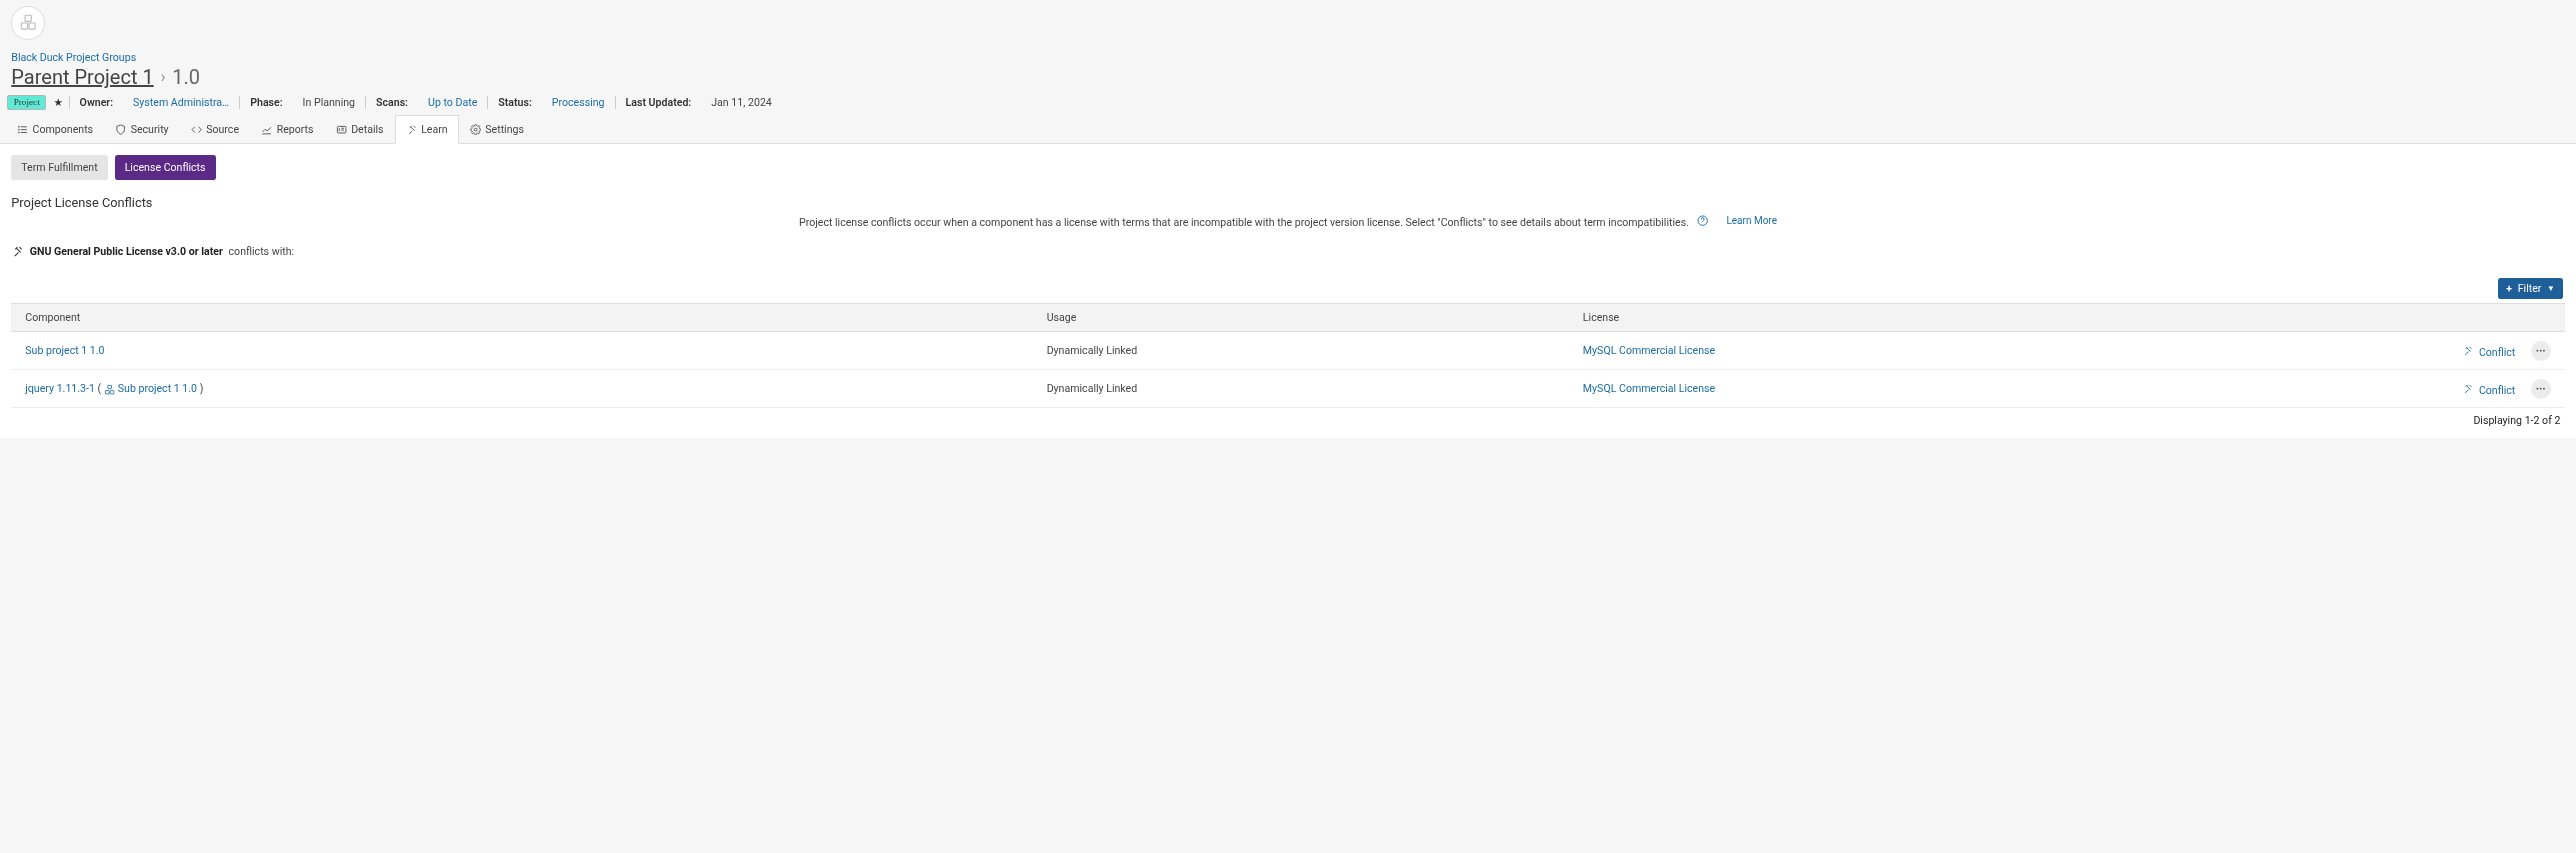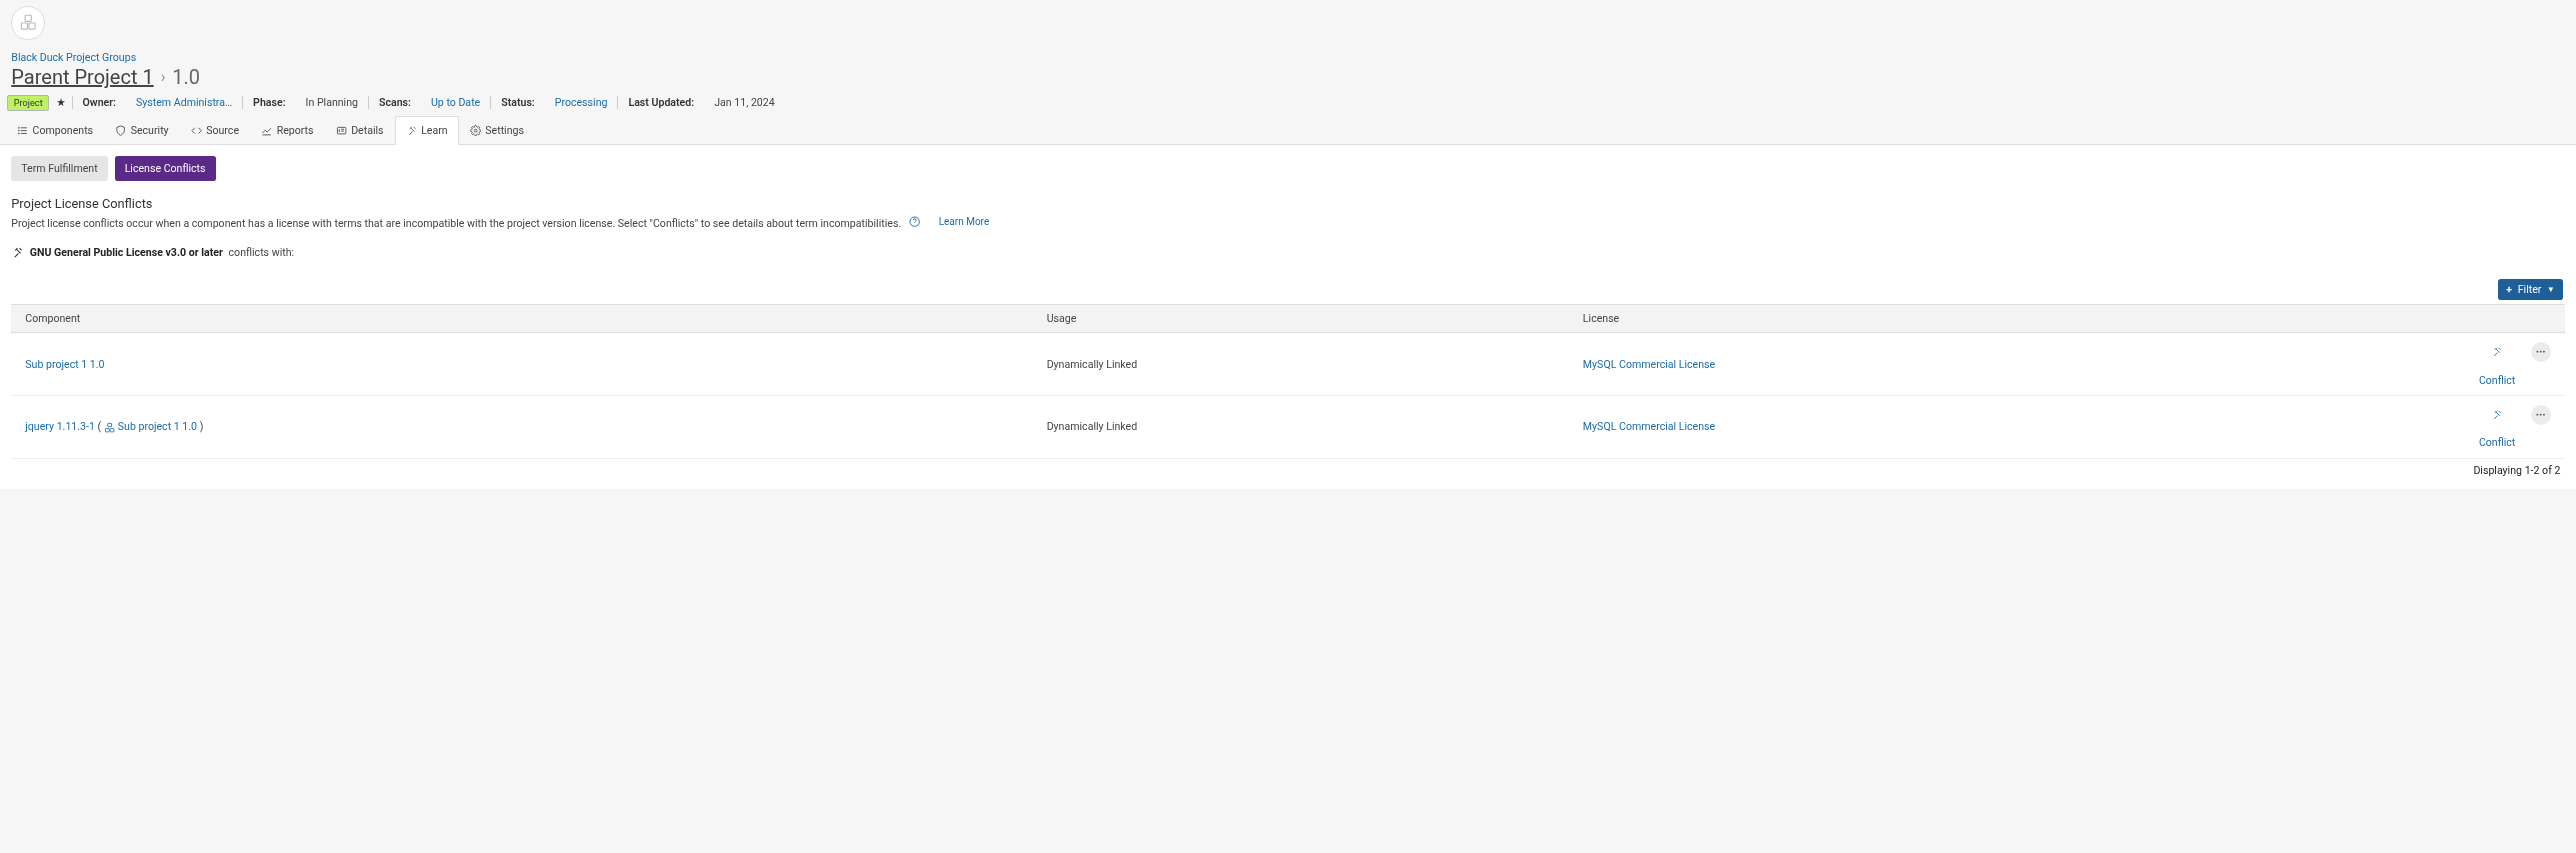--- a/index.html
+++ b/index.html
@@ -38,27 +38,28 @@
   
   .meta-bar {
     display: flex;
     align-items: center;
     gap: 0;
     padding: 5.7px 7px 0 7px;
     font-size: 10.6px;
     color: #333;
   }
   .badge {
-    background: #bef264;
+    background: #5eead4;
     border: 0.7px solid #b5b5b5;
     border-radius: 2.1px;
     padding: 1.4px 5.7px;
     font-size: 9.2px;
     color: #333;
     margin-right: 7px;
+    font-family: Liberation Serif, serif;
   }
   .star { color: #333; margin-right: 5.7px; cursor: pointer; }
   .meta-item { padding: 0 10px; border-left: 0.7px solid #ccc; display:flex; gap:20px; }
   .meta-item:first-of-type { border-left: 0.7px solid #ccc; }
   .meta-label { font-weight: 600; color: #333; }
   .meta-val { color: #444; }
   .meta-link { color: #1a6ca8; cursor:pointer; }
 
   
   .tabs {
@@ -155,22 +156,22 @@
   }
   tbody td {
     padding: 8.5px 14px;
     border-bottom: 0.7px solid #eee;
     color: #444;
     vertical-align: middle;
   }
   .comp-link { color:#1a6ca8; cursor:pointer; }
   .sub-icon { color:#1a6ca8; display:inline-flex; vertical-align:middle; }
   .conflict-cell {
-    display: inline-flex; align-items: center; gap: 13px;
-    color: #1a6ca8; cursor:pointer;flex-direction:column;
+    display: inline-flex; align-items: center; gap: 6px;
+    color: #1a6ca8; cursor:pointer;
   }
   .actions-cell { text-align: right; white-space: nowrap; }
   .more-btn {
     display:inline-flex; align-items:center; justify-content:center;
     width:20px; height:20px; border-radius:50%;
     background:#ececec;
     color:#555; cursor:pointer; margin-left:12.8px;
   }
 
   .footer-count {
@@ -297,21 +298,21 @@
   </div>
 </div>
 
 <div class="content">
   <div class="pill-row">
     <div class="pill pill-inactive">Term Fulfillment</div>
     <div class="pill pill-active">License Conflicts</div>
   </div>
 
   <div class="section-title">Project License Conflicts</div>
-  <div style="margin-bottom:15.6px;">
+  <div style="margin-bottom:15.6px;text-align:center;">
     <span class="section-desc">Project license conflicts occur when a component has a license with terms that are incompatible with the project version license. Select "Conflicts" to see details about term incompatibilities.</span>
     <span class="learn-more">
       <span class="info-circle">
         <svg width="11.3" height="11.3" viewBox="0 0 24 24" fill="none" stroke="#1a6ca8" stroke-width="2">
             <circle cx="12" cy="12" r="10"></circle>
             <path d="M9.1 9a3 3 0 1 1 5.8 1c0 2-3 2-3 4"></path>
             <line x1="12" y1="17" x2="12" y2="17.01"></line>
           </svg>
       </span>
       <span>Learn More</span>

